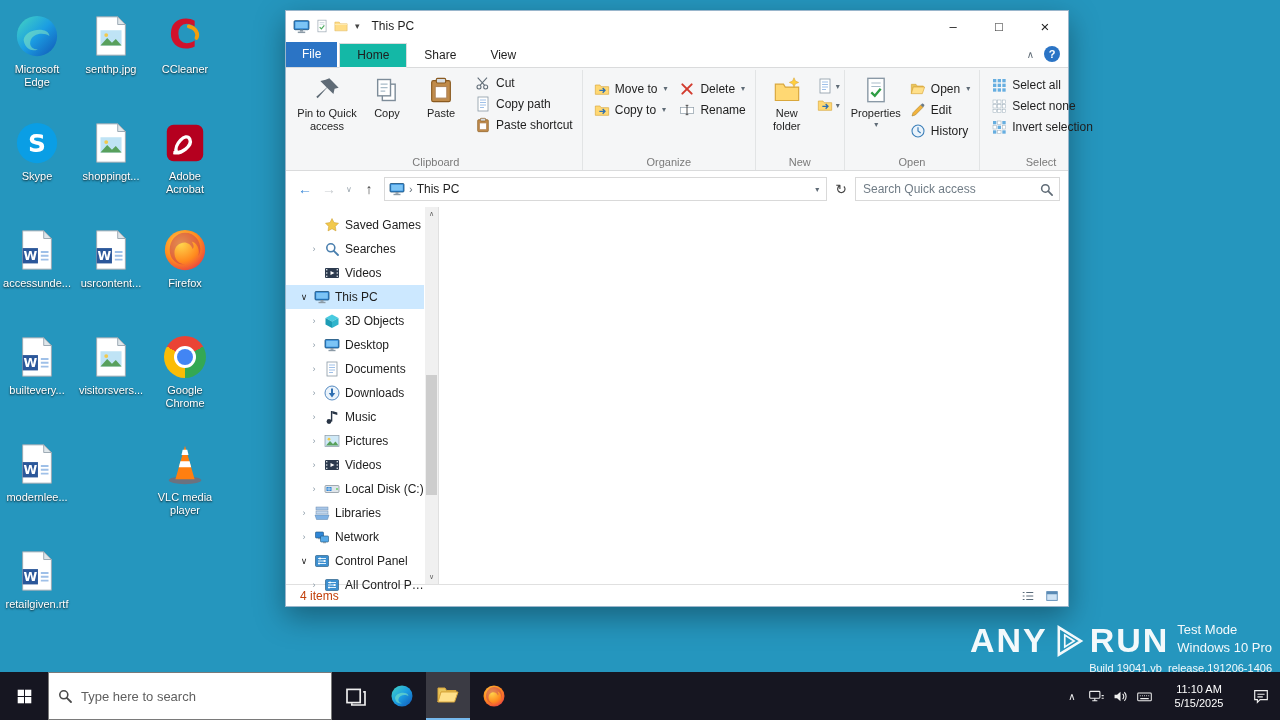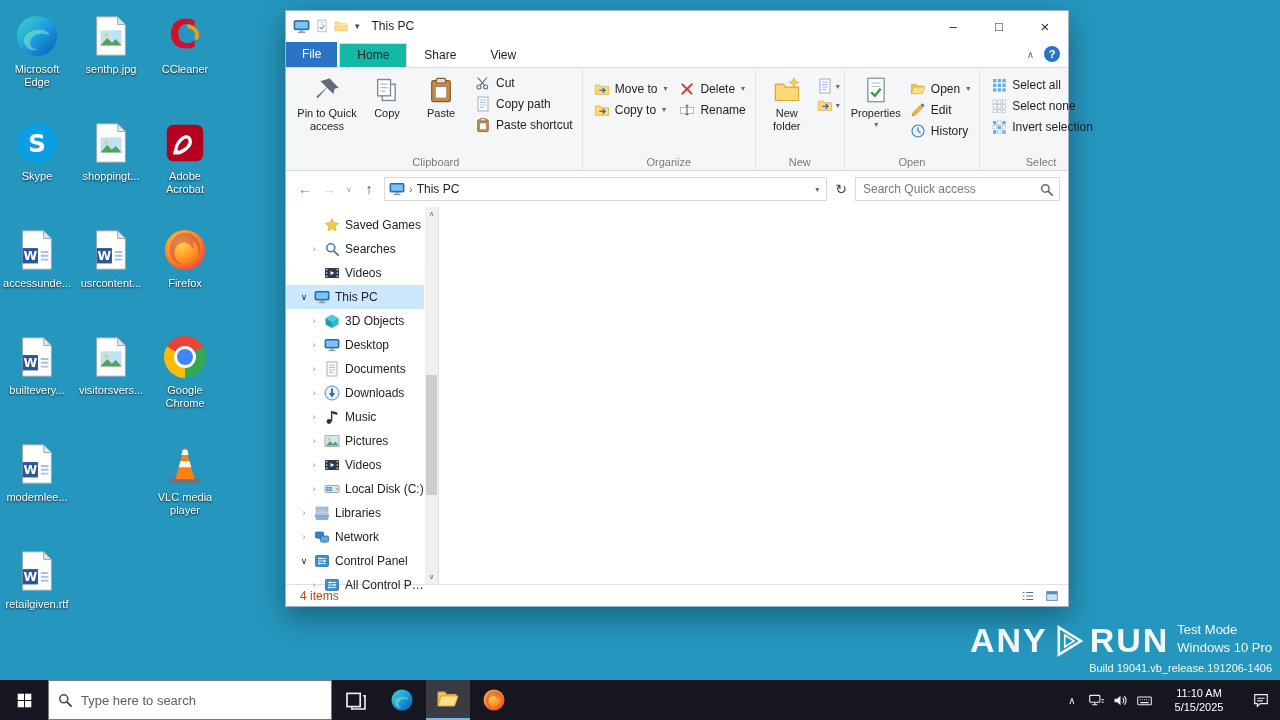--- a/index.html
+++ b/index.html
@@ -94,21 +94,21 @@
 
   
   .watermark{position:absolute;right:8px;bottom:46px;color:#fff;text-align:right}
   .wm-row{display:flex;align-items:flex-start;justify-content:flex-end;gap:8px}
   .wm-logo{display:flex;align-items:center;gap:4px;font-size:34px;font-weight:bold;letter-spacing:2px;opacity:.95}
   .wm-play{width:34px;height:34px}
   .wm-col{display:flex;flex-direction:column;align-items:flex-start;font-size:13px;line-height:1.35;opacity:.95}
   .wm-build{font-size:11px;margin-top:2px;opacity:.95}
 
   
-  .taskbar{position:absolute;left:0;bottom:0;width:1280px;height:40px;background:#161621;display:flex;align-items:stretch;z-index:50}
+  .taskbar{position:absolute;left:0;bottom:0;width:1280px;height:48px;background:#161621;display:flex;align-items:stretch;z-index:50}
   .startbtn{width:48px;display:flex;align-items:center;justify-content:center}
   .startbtn svg{width:17px;height:17px}
   .tb-search{width:284px;background:#fff;display:flex;align-items:center;padding:0 8px;gap:8px;border:1px solid #7a7a7a}
   .tb-search svg{width:16px;height:16px;color:#4a4a4a;flex:0 0 auto}
   .tb-search input{border:none;outline:none;font-size:13px;flex:1;font-family:inherit;color:#333;background:transparent}
   .tb-search input::placeholder{color:#5f5f5f}
   .tbicon{width:44px;display:flex;align-items:center;justify-content:center;margin-left:2px}
   .tbicon svg{width:24px;height:24px}
   .tbicon.active{background:rgba(255,255,255,.16);border-bottom:2px solid #76b9ed}
   .tray{margin-left:auto;display:flex;align-items:center}

